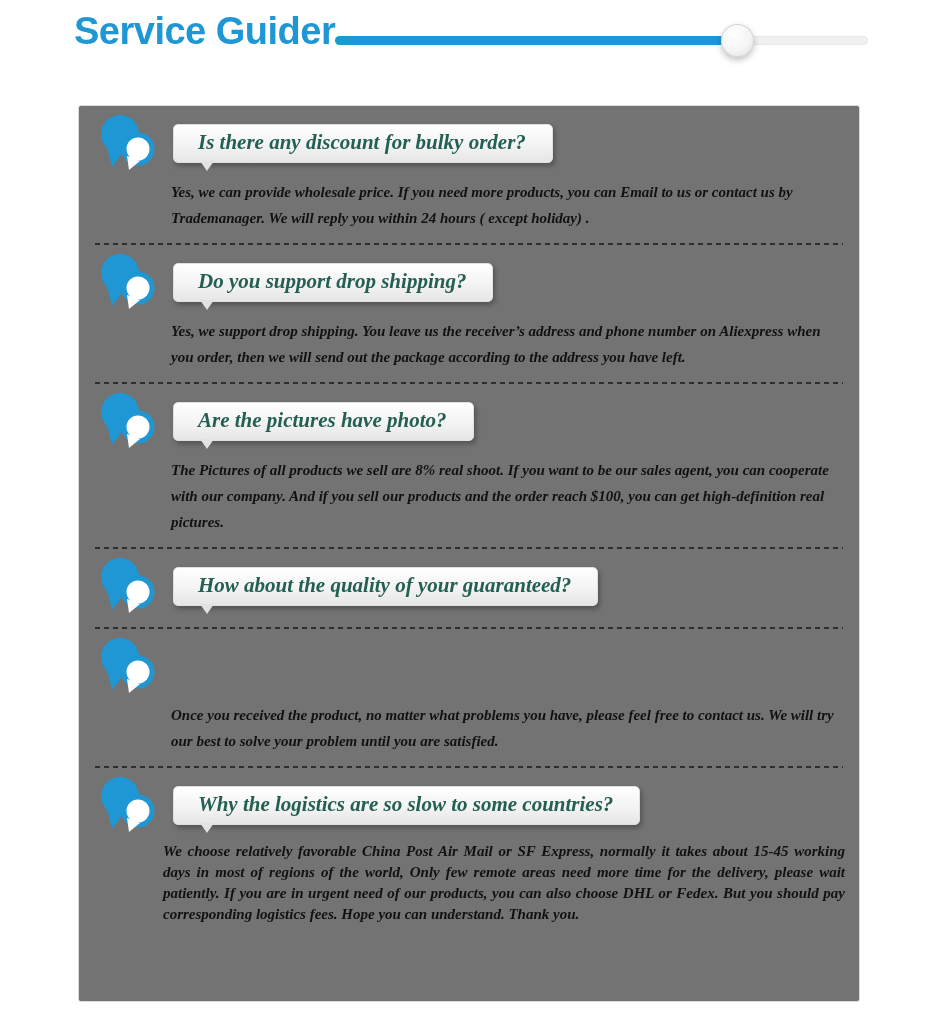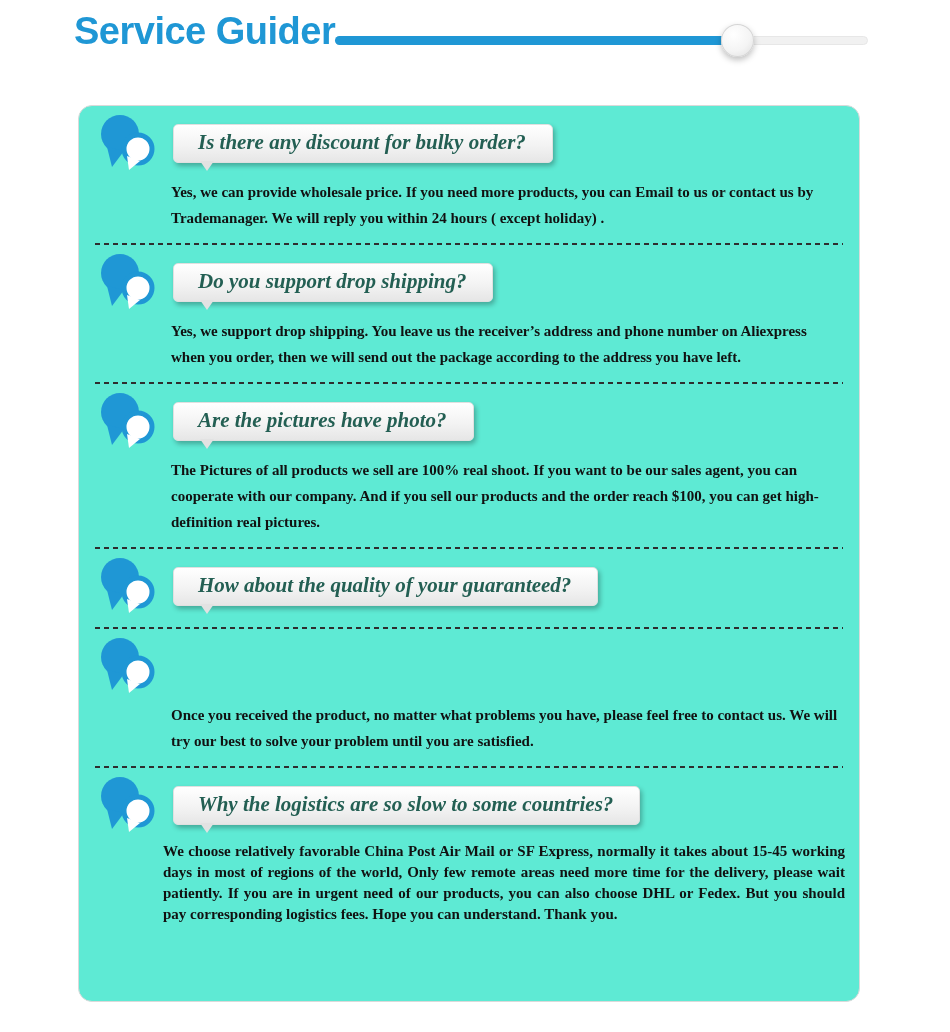--- a/index.html
+++ b/index.html
@@ -57,23 +57,23 @@
     cursor: pointer;
   }
 
   
   .faq-box {
     position: absolute;
     left: 78px;
     top: 105px;
     width: 782px;
     height: 897px;
-    background: #5eead4;
+    background: #737373;
     border: 1px solid #dadada;
-    border-radius: 14px;
+    border-radius: 3px;
     box-sizing: border-box;
   }
   .faq-item { padding: 8px 0 8px 0; }
   .q-row {
     display: flex;
     align-items: center;
     height: 58px;
     padding-left: 20px;
   }
   .bubble-icon {
@@ -104,20 +104,21 @@
     width: 0; height: 0;
     border-left: 7px solid transparent;
     border-right: 7px solid transparent;
     border-top: 10px solid #e2e2e2;
   }
   .answer {
     margin: 7px 0 0 0;
     padding: 0 20px 0 92px;
     max-width: 676px;
     font-family: "Liberation Serif", "DejaVu Serif", serif;
+    font-style: italic;
     font-weight: 700;
     font-size: 15px;
     line-height: 26px;
     color: #111111;
   }
   .faq-item.last .answer {
     max-width: 714px;
     padding-left: 84px;
     padding-right: 14px;
     line-height: 21px;
@@ -175,21 +176,21 @@
     <div class="faq-item">
       <div class="q-row">
         <svg class="bubble-icon" viewBox="0 0 60 58">
           <circle cx="21" cy="20" r="19" fill="#1f97d5"></circle>
           <path d="M8 33 L13 53 L25 37 Z" fill="#1f97d5"></path>
           <circle cx="39" cy="35" r="14" fill="#ffffff" stroke="#1f97d5" stroke-width="5"></circle>
           <path d="M28 42 L30 56 L41 47 Z" fill="#ffffff"></path>
         </svg>
         <div class="q-pill">Are the pictures have photo?</div>
       </div>
-      <p class="answer">The Pictures of all products we sell are 100% real shoot. If you want to be our sales agent, you can cooperate with our company. And if you sell our products and the order reach $100, you can get high-definition real pictures.</p>
+      <p class="answer">The Pictures of all products we sell are 8% real shoot. If you want to be our sales agent, you can cooperate with our company. And if you sell our products and the order reach $100, you can get high-definition real pictures.</p>
     </div>
     <div class="sep"></div>
 
     <div class="faq-item">
       <div class="q-row">
         <svg class="bubble-icon" viewBox="0 0 60 58">
           <circle cx="21" cy="20" r="19" fill="#1f97d5"></circle>
           <path d="M8 33 L13 53 L25 37 Z" fill="#1f97d5"></path>
           <circle cx="39" cy="35" r="14" fill="#ffffff" stroke="#1f97d5" stroke-width="5"></circle>
           <path d="M28 42 L30 56 L41 47 Z" fill="#ffffff"></path>

